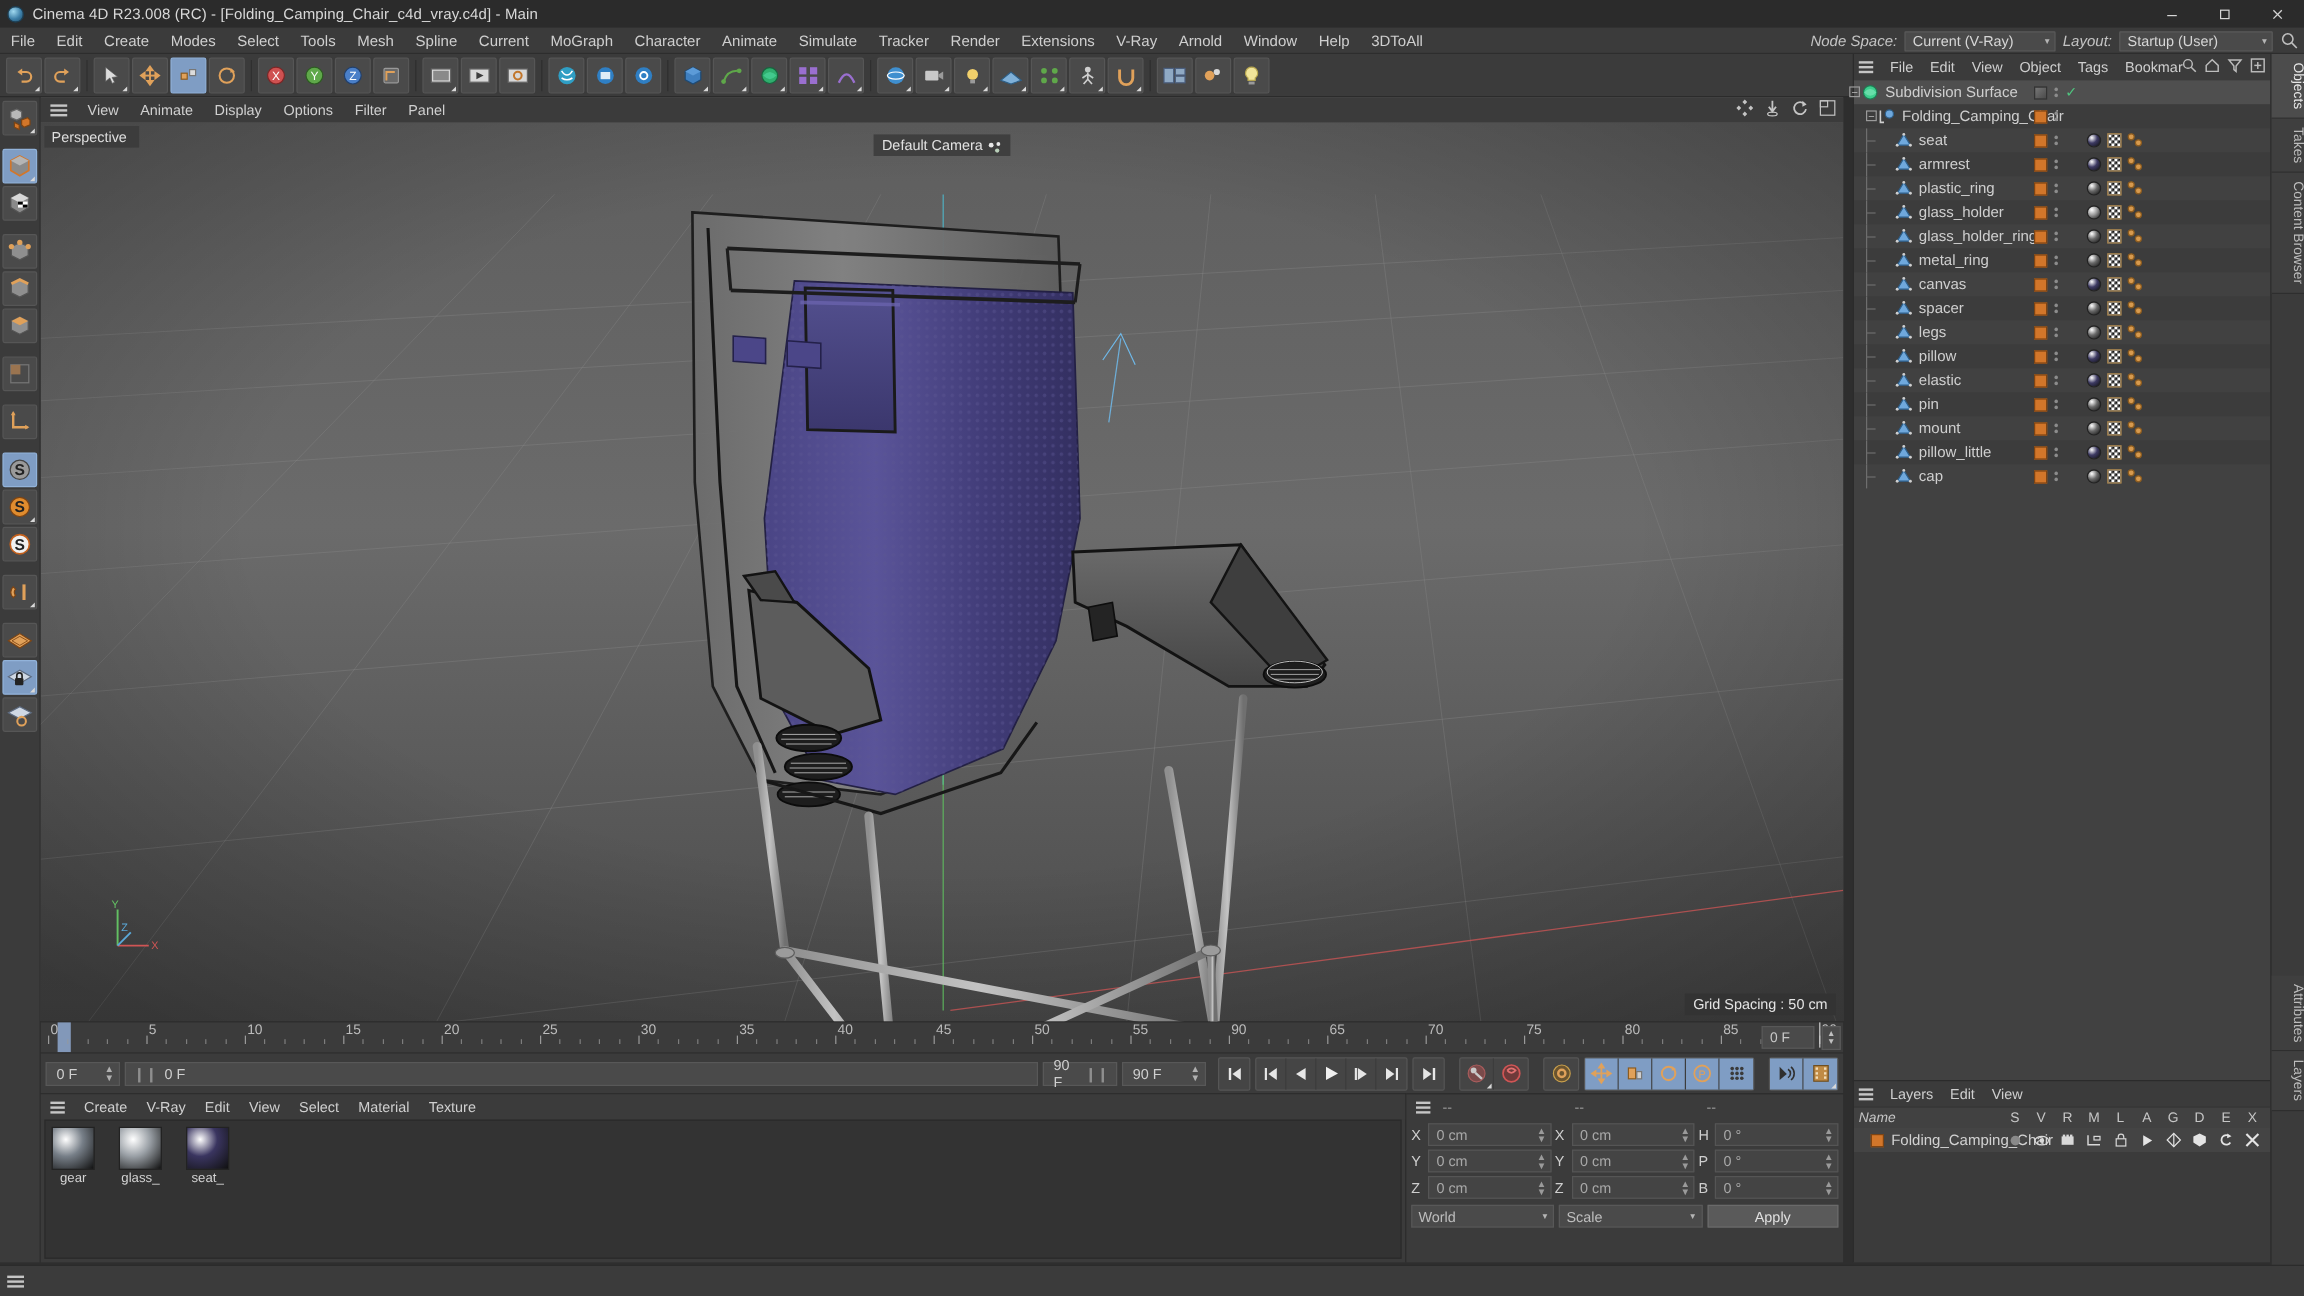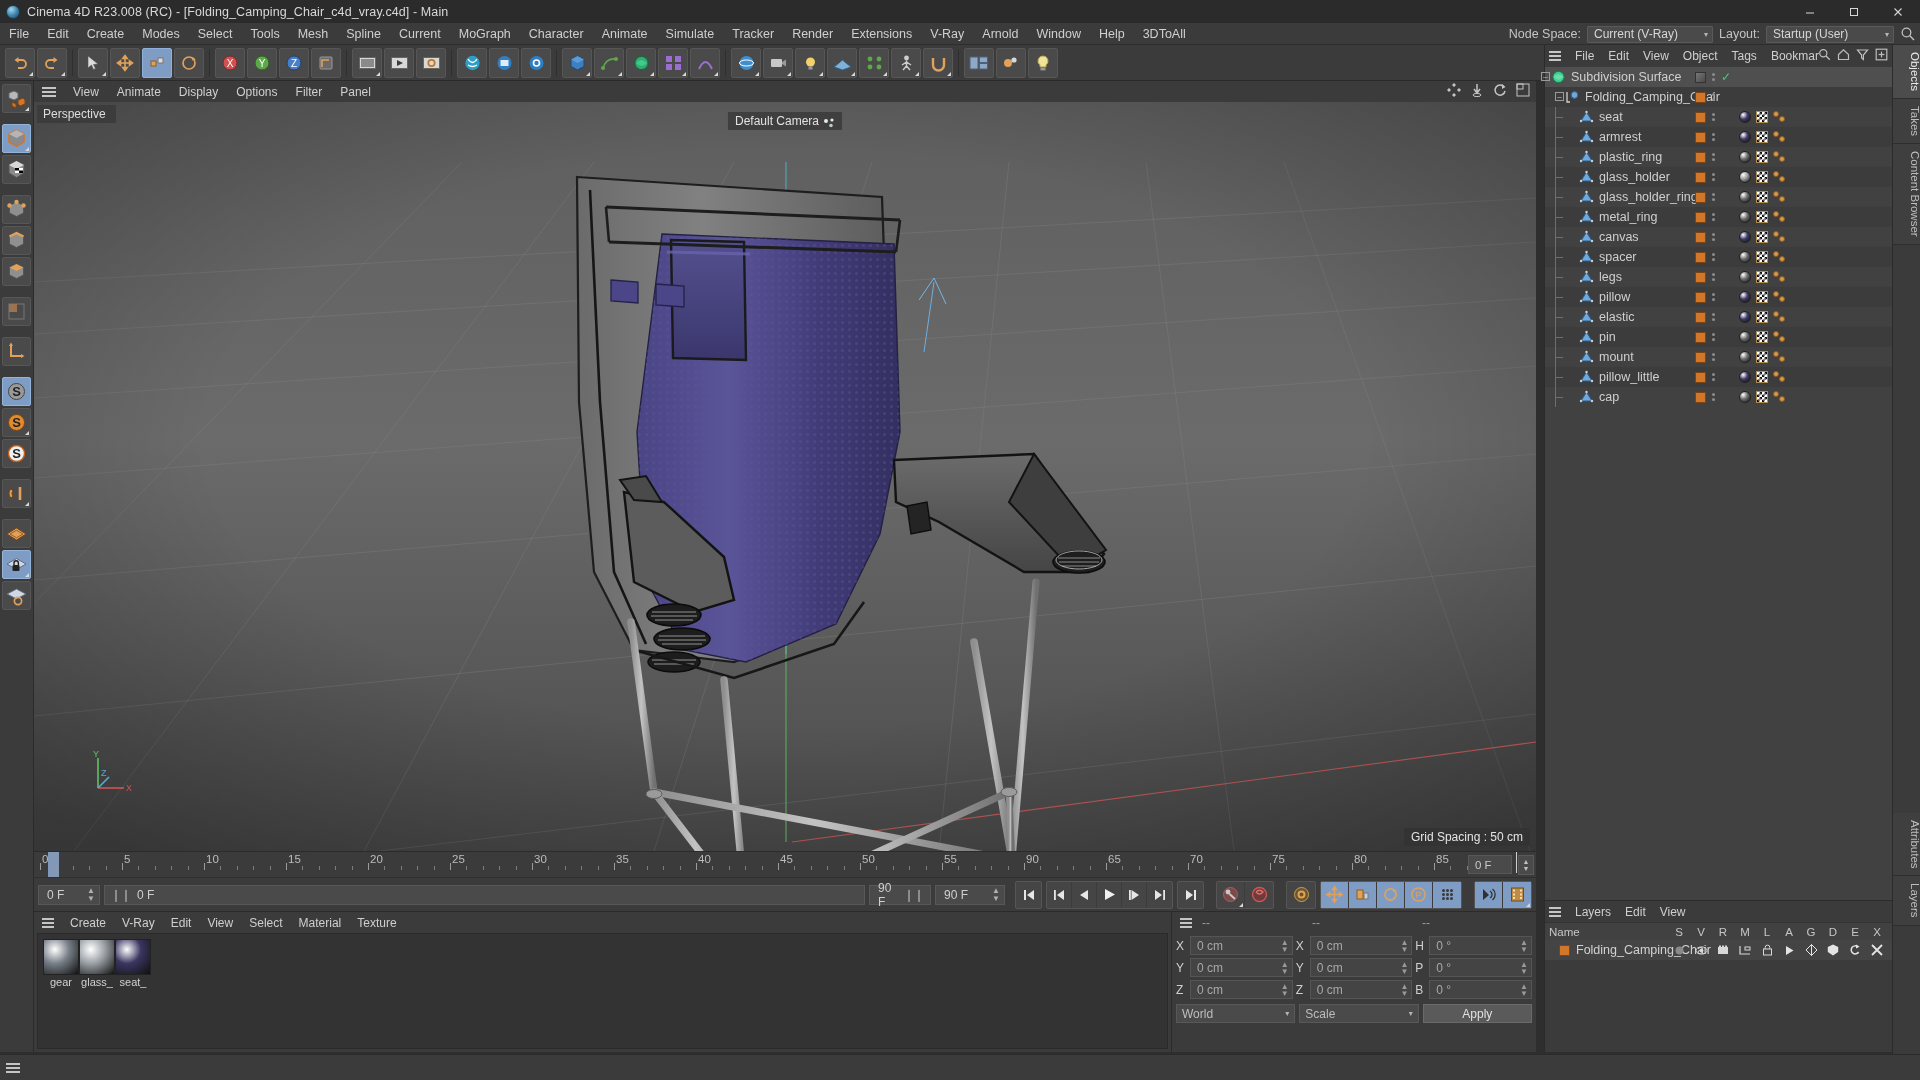--- a/index.html
+++ b/index.html
@@ -27,21 +27,21 @@
   .tb-btn svg{ display:block; }
 
   
   .menubar{
     position:absolute; top:23px; left:0; width:1920px; height:22px;
     background:#3b3b3b; display:flex; align-items:center;
     border-bottom:1px solid #2d2d2d;
   }
   .menu-item{ padding:0 9px; height:22px; line-height:22px; font-size:12.5px; color:#cfcfcf; white-space:nowrap;}
   .menu-right{ position:absolute; right:4px; top:0; height:22px; display:flex; align-items:center; gap:6px;}
-  .ml-label{ font-size:12.5px; color:#c4c4c4; }
+  .ml-label{ font-size:12.5px; color:#c4c4c4;font-style:italic; }
   .combo{
     background:#4a4a4a; border:1px solid #5a5a5a; height:17px; min-width:74px;
     display:flex;align-items:center;justify-content:space-between; padding:0 4px 0 6px;
     font-size:12px; color:#d6d6d6; border-radius:1px;
   }
   .combo .cv{ white-space:nowrap; }
   .caret{ margin-left:8px; font-size:8px; color:#b5b5b5; }
   .mag{ width:16px;height:16px; }
 
   
@@ -128,21 +128,21 @@
   .tgbtn.round{ width:28px; }
 
   
   .matmgr{
     position:absolute; top:911px; left:34px; width:1138px; height:141px;
     background:#3b3b3b; border-top:1px solid #2b2b2b; border-right:1px solid #2b2b2b;
   }
   .mm-bar{ height:21px; display:flex; align-items:center; background:#3b3b3b;}
   .mm-bar .menu-item{ font-size:12px; padding:0 8px;}
   .mm-body{ position:absolute; top:21px;left:3px;right:3px;bottom:3px; background:#333;
-    border:1px solid #2a2a2a; padding:5px; display:flex; gap:0; align-items:flex-start;}
+    border:1px solid #2a2a2a; padding:5px; display:flex; gap:20px; align-items:flex-start;}
   .mat{ width:36px; }
   .mat-sphere{ width:36px;height:36px; border:1px solid #222; }
   .mat-name{ font-size:11px; color:#d2d2d2; text-align:center; margin-top:1px;
      white-space:nowrap; overflow:hidden; width:36px; }
 
   
   .coords{
     position:absolute; top:911px; left:1172px; width:364px; height:141px;
     background:#3b3b3b; border-top:1px solid #2b2b2b;
   }
@@ -190,21 +190,21 @@
 
   
   .layers{
     position:absolute; top:900px; left:1544px; width:348px; height:152px;
     background:#3b3b3b; border-left:1px solid #2b2b2b; border-top:1px solid #2b2b2b;
   }
   .ly-bar{ height:21px; display:flex;align-items:center;}
   .ly-bar .menu-item{ font-size:12px;padding:0 7px;}
   .ly-head{ height:18px; display:flex; align-items:center; font-size:11.5px;
     color:#c6c6c6; background:#414141; border-top:1px solid #343434;}
-  .ly-head .nm{ padding-left:4px; }
+  .ly-head .nm{ padding-left:4px;font-style:italic; }
   .ly-cols{ position:absolute; right:4px; display:flex; }
   .ly-col{ width:22px; text-align:center; }
   .ly-row{ height:20px; display:flex; align-items:center; position:relative;
     background:#444; font-size:12.5px; color:#d2d2d2;}
   .ly-icons{ position:absolute; right:4px; display:flex; }
   .ly-ic{ width:22px; display:flex; align-items:center; justify-content:center; }
 
   
   .vtabs{ position:absolute; top:45px; right:0; width:28px; bottom:0;
     background:#3b3b3b; border-left:1px solid #2b2b2b; }

